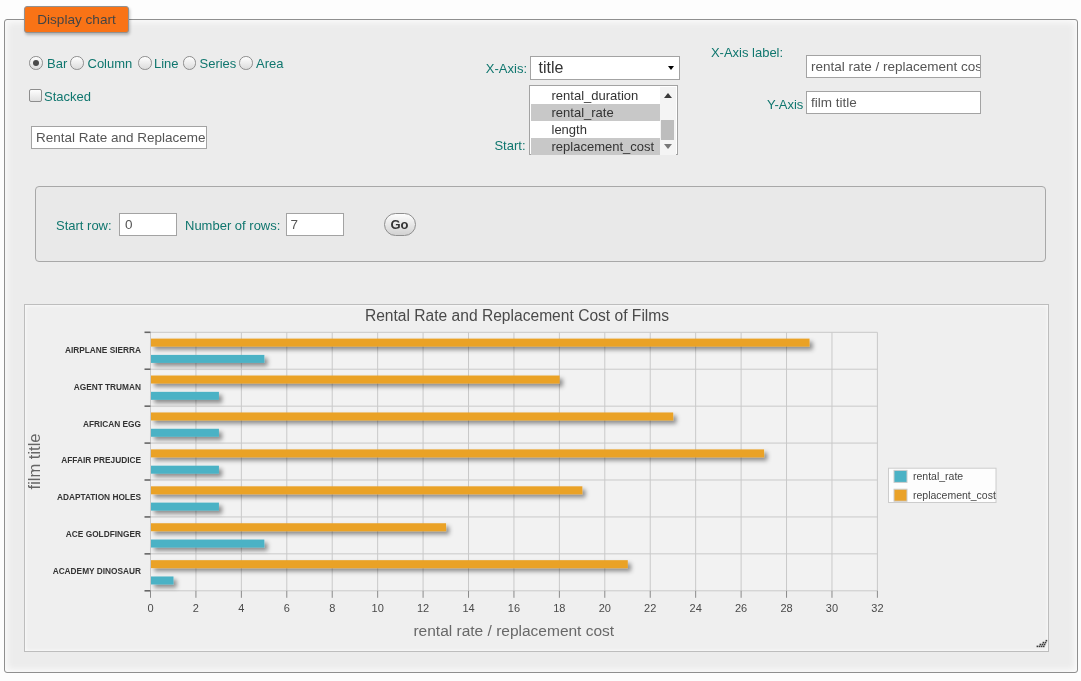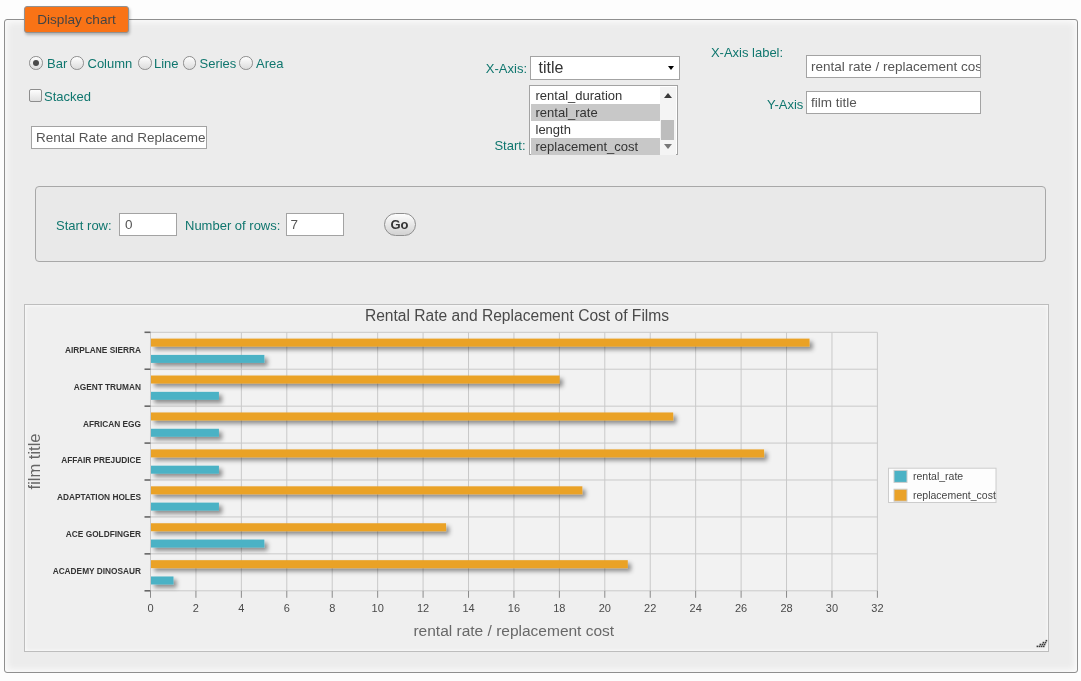--- a/index.html
+++ b/index.html
@@ -20,21 +20,21 @@
 .ti { background:#fff; border:1px solid #a3a3a3; height:23px; font-size:13.5px;
   color:#555; line-height:21px; padding-left:4px; white-space:nowrap; overflow:hidden; }
 .lab { font-size:13px; color:#0f766e; }
 .selbox { left:530px; top:56px; width:150px; height:24px; background:#fff;
   border:1px solid #a3a3a3; font-size:16px; color:#333; line-height:22px; padding-left:7.5px; }
 .selarrow { left:668px; top:66px; width:0; height:0; border-left:3.8px solid transparent;
   border-right:3.8px solid transparent; border-top:4.5px solid #000; }
 .listbox { left:528.5px; top:84.5px; width:149.5px; height:70.5px; background:#fff;
   border:1px solid #a3a3a3; }
 .opt { position:absolute; left:1px; width:131px; height:17.2px; font-size:13px;
-  color:#333; line-height:17.2px; padding-left:5px; white-space:nowrap; overflow:hidden; }
+  color:#333; line-height:17.2px; padding-left:21px; white-space:nowrap; overflow:hidden; }
 .opt.sel { background:#c8c8c8; }
 .sbar { position:absolute; right:1px; top:1px; width:16.3px; height:68.5px; background:#f4f4f4; }
 .sthumb { position:absolute; left:1.5px; top:33.5px; width:13px; height:20px; background:#bdbdbd; }
 .sarr { position:absolute; left:4px; width:0; height:0; }
 .gradpanel { left:35px; top:186px; width:1011px; height:76px; background:#e9e9e9;
   border:1px solid #a8a8a8; border-radius:4px; }
 .gobtn { left:364.5px; top:212.5px; width:32px; height:23.5px; border:1px solid #8f8f8f;
   border-radius:11.5px; background:linear-gradient(#fdfdfd,#d2d2d2); font-weight:bold;
   font-size:13px; color:#333; text-align:center; line-height:21.5px;margin-left:19px; }
 .chartbox { left:24px; top:304px; width:1024.5px; height:348px; background:#efefef;

